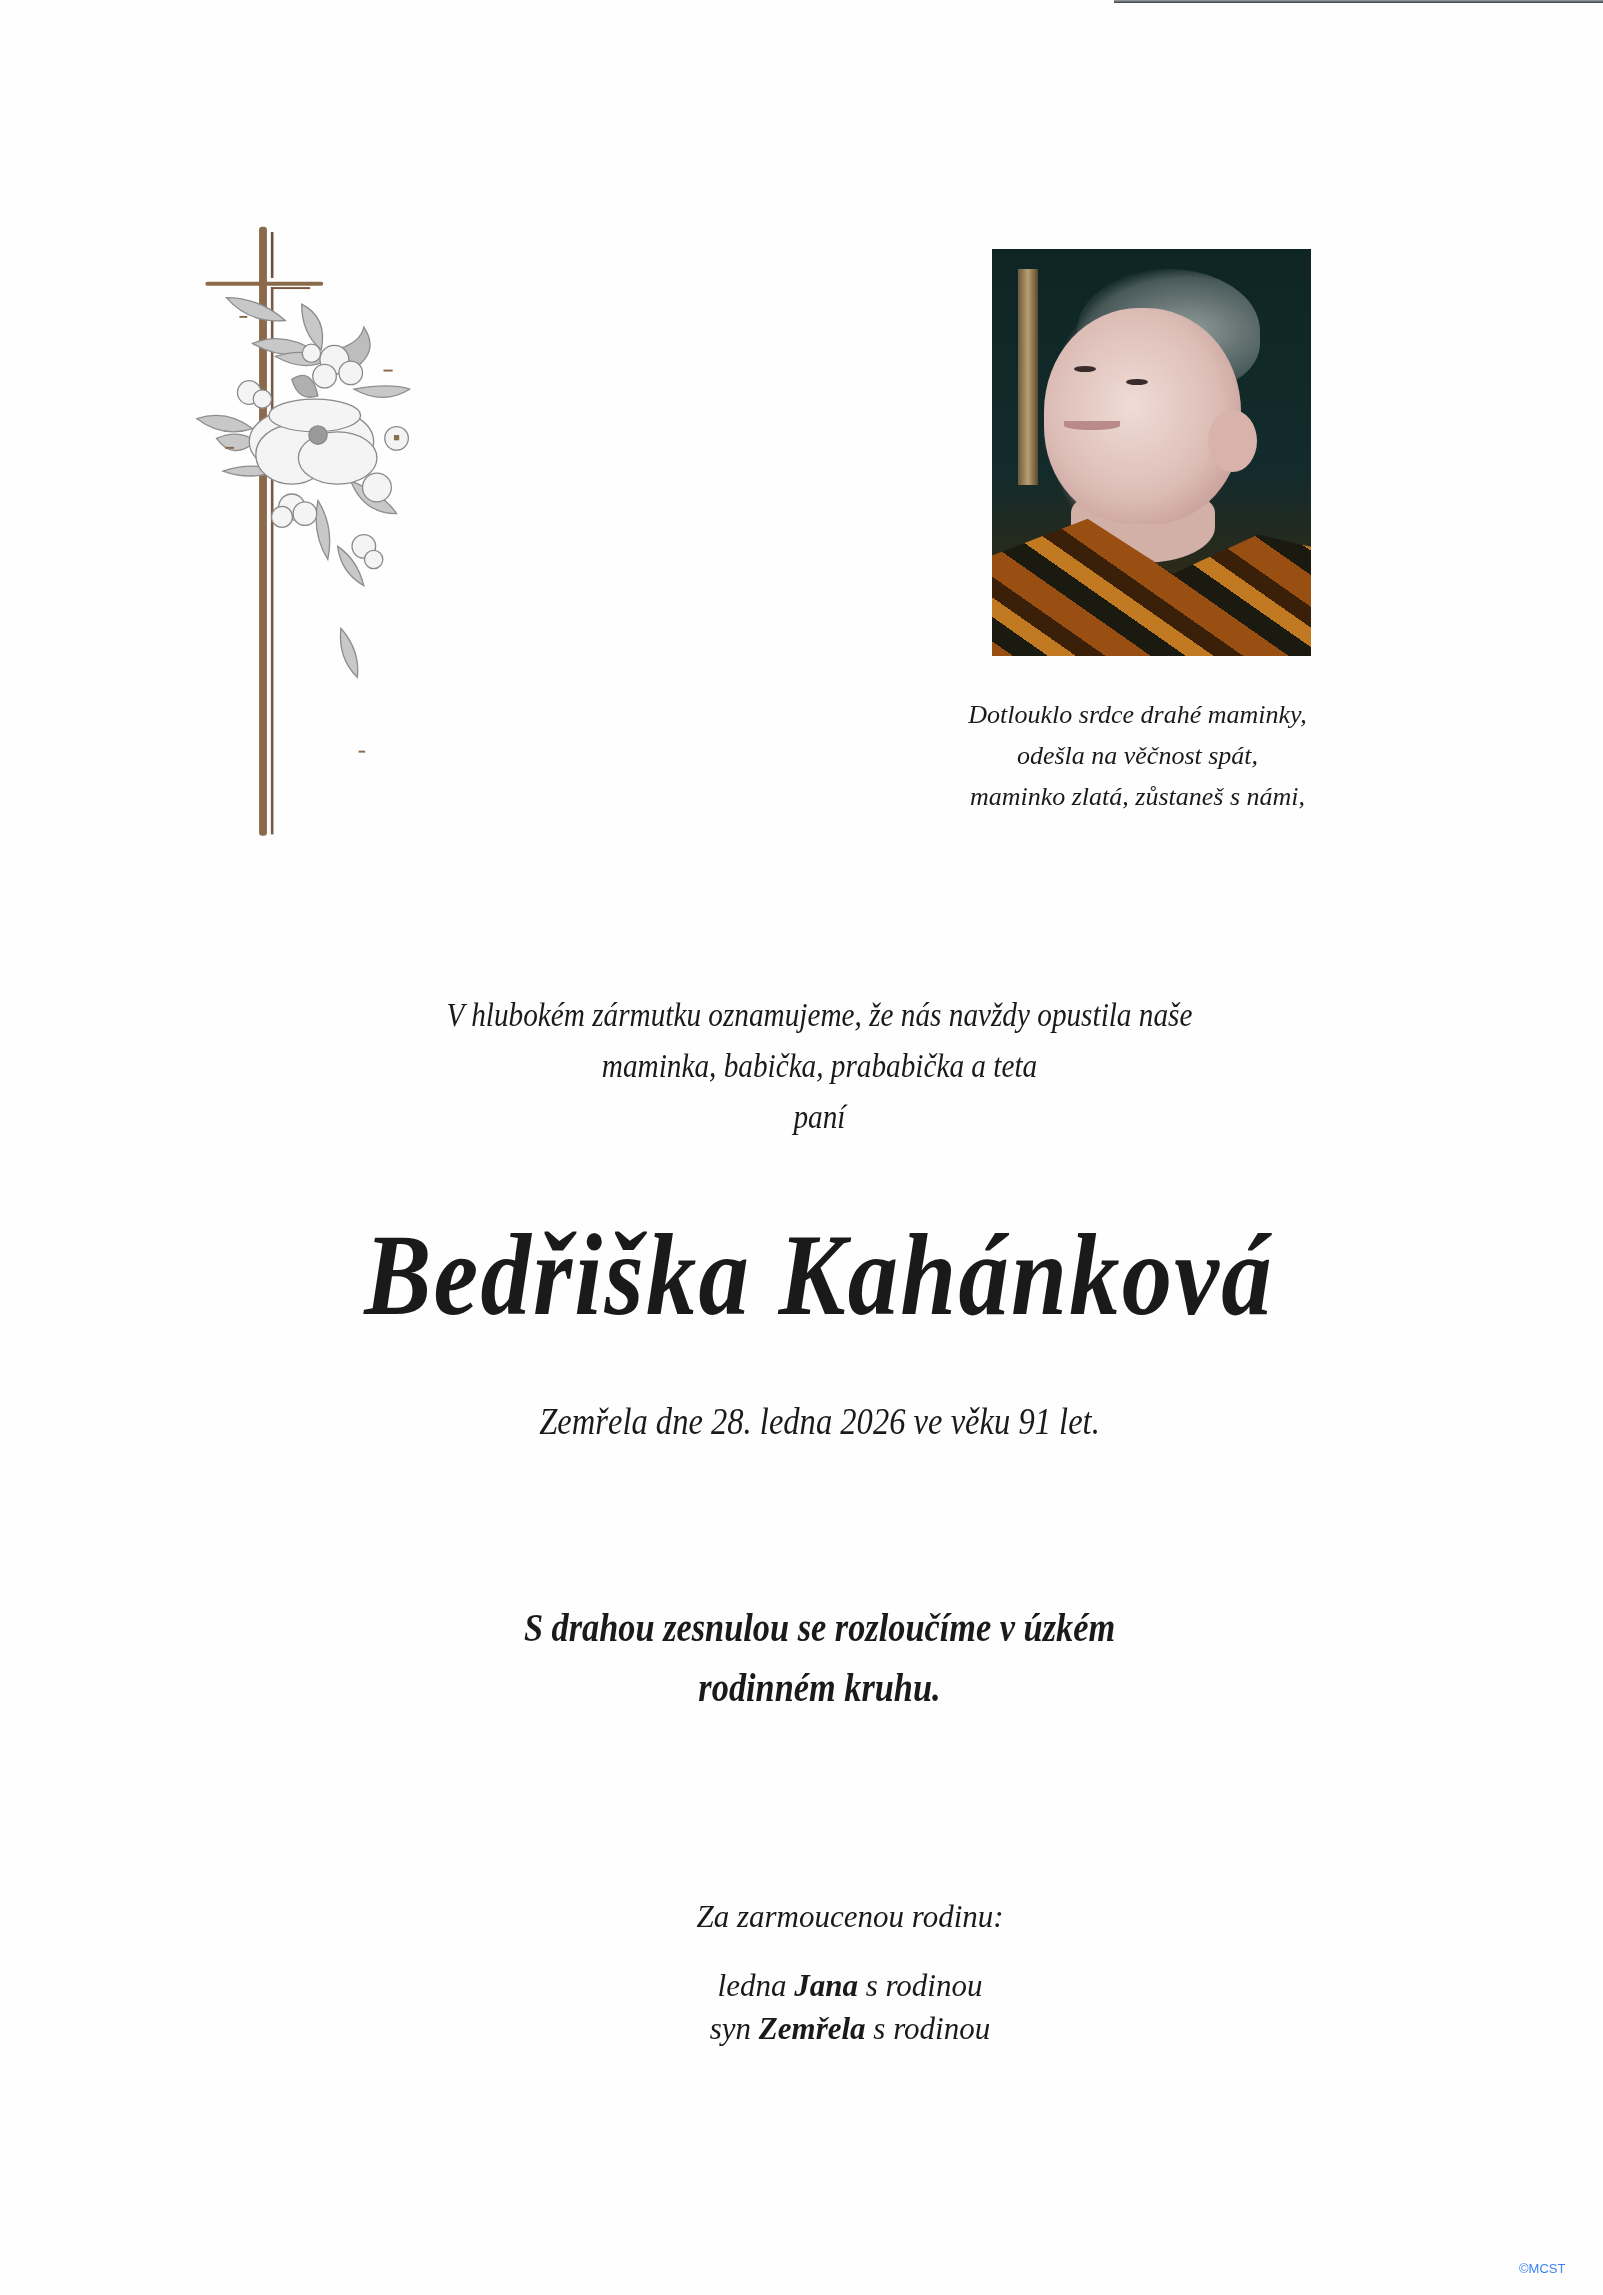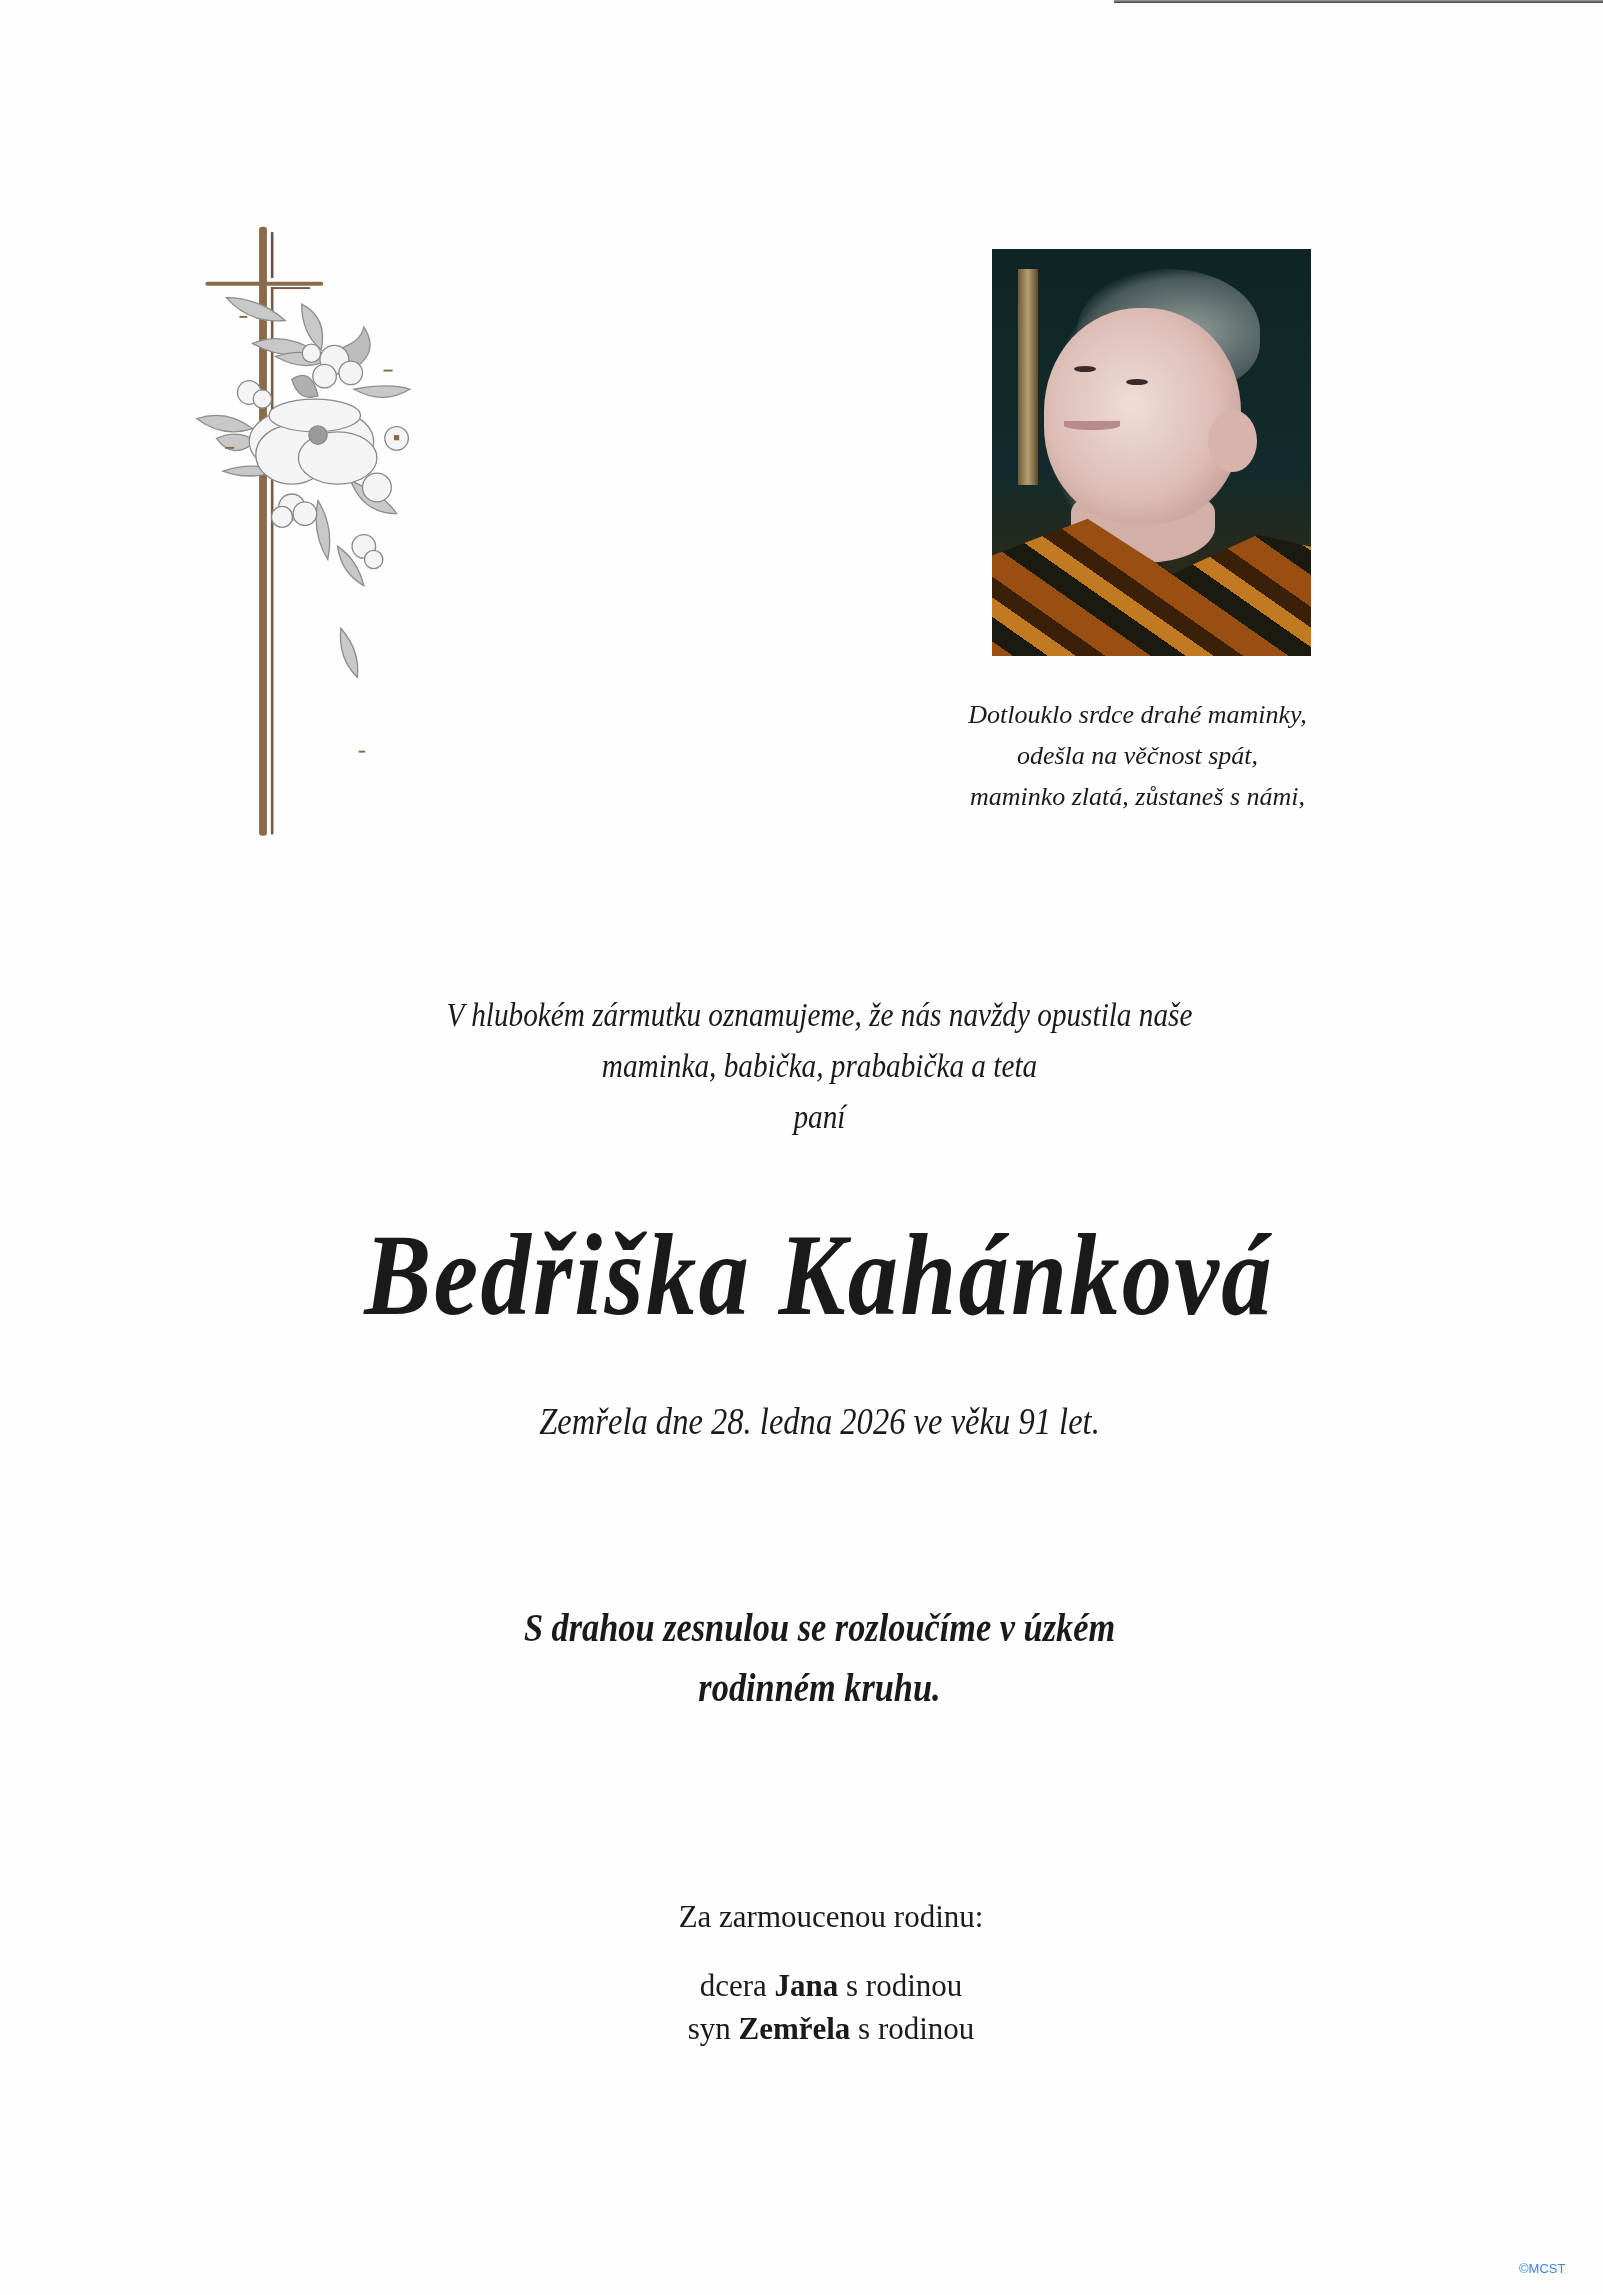--- a/index.html
+++ b/index.html
@@ -29,21 +29,21 @@
     .announce { position:absolute; left:197px; top:989px; width:1245px; text-align:center; font-style:italic;
       font-size:34px; line-height:51px; transform:scaleX(0.86); transform-origin:center top; }
     .announce div { white-space:nowrap; }
     .name { position:absolute; left:131px; top:1209px; width:1376px; text-align:center; font-weight:bold; font-style:italic;
       font-size:117px; line-height:131px; letter-spacing:2.6px; transform:scaleX(0.86); transform-origin:center top; white-space:nowrap; }
     .death { position:absolute; left:197px; top:1399px; width:1245px; text-align:center; font-style:italic;
       font-size:37px; line-height:46px; transform:scaleX(0.88); transform-origin:center top; white-space:nowrap; }
     .farewell { position:absolute; left:197px; top:1598px; width:1245px; text-align:center; font-style:italic; font-weight:bold;
       font-size:39px; line-height:60px; transform:scaleX(0.88); transform-origin:center top; }
     .farewell div { white-space:nowrap; }
-    .signoff { position:absolute; left:536px; top:1897px; width:590px; text-align:center; font-size:31px; }
+    .signoff { position:absolute; left:555px; top:1897px; width:590px; text-align:center; font-style:italic; font-size:31px; }
     .signoff .head { line-height:39px; margin-bottom:27.5px; }
     .signoff .member { line-height:43px; white-space:nowrap; }
     .signoff b { font-weight:bold; }
     .copyright { position:absolute; left:1519px; top:2261px; font-family:"Liberation Sans", "DejaVu Sans", sans-serif;
       font-size:13px; color:#3b82f6; white-space:nowrap; }
   </style>
 </head>
 <body>
 
 <div class="scan-edge"></div>
@@ -130,21 +130,21 @@
 <div class="death">Zemřela dne 28. ledna 2026 ve věku 91 let.</div>
 
 <div class="farewell">
   <div>S drahou zesnulou se rozloučíme v úzkém</div>
   <div>rodinném kruhu.</div>
 </div>
 
 <div class="signoff">
   <div class="head">Za zarmoucenou rodinu:</div>
   <div class="member">
-    <span>dcera</span>
+    <span>ledna</span>
     <b>Jana</b>
     <span>s rodinou</span>
   </div>
   <div class="member">
     <span>syn</span>
     <b>Zemřela</b>
     <span>s rodinou</span>
   </div>
 </div>
 

